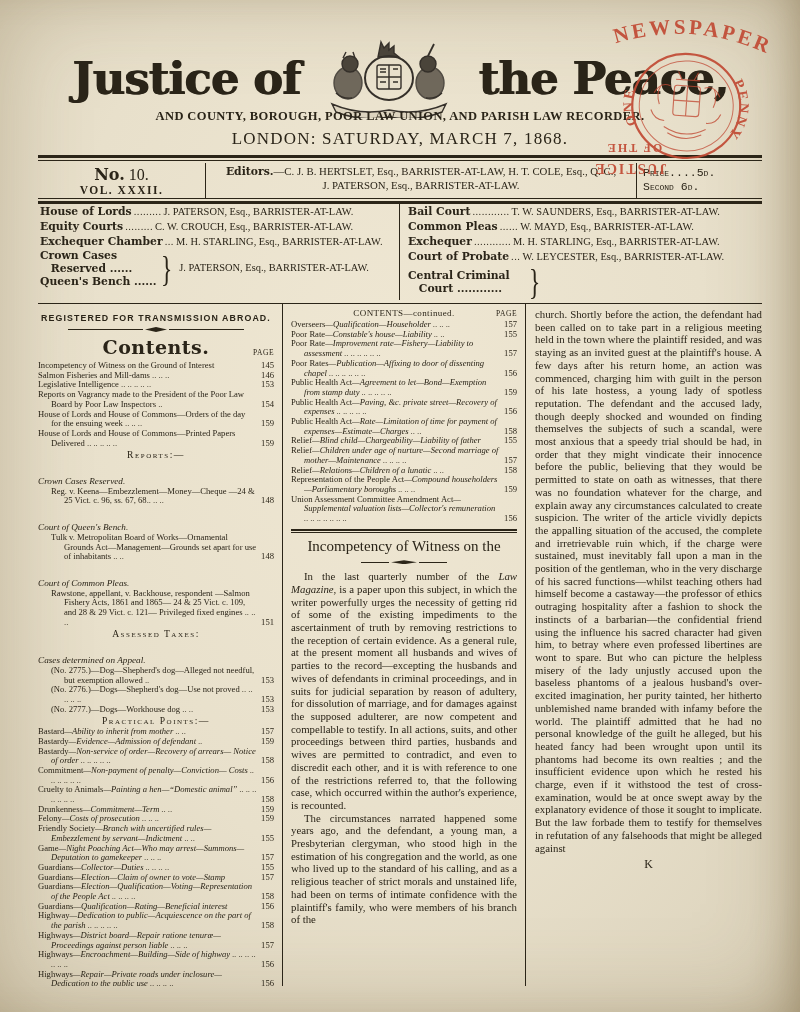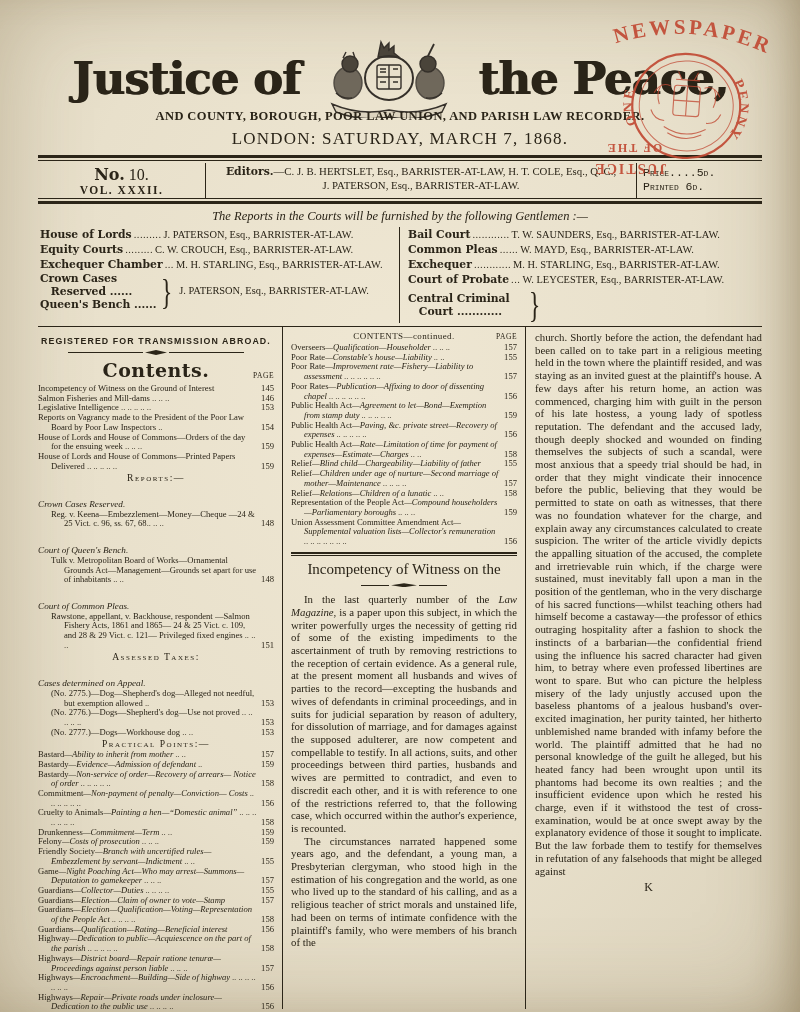--- a/index.html
+++ b/index.html
@@ -159,26 +159,25 @@
     <div class="info-left">
       <div class="no-line"><span class="gothic">No.</span> <span>10.</span></div>
       <div class="vol-line sc">VOL. XXXII.</div>
     </div>
     <div class="info-center">
       <div><span class="gothic">Editors.</span><span>—C. J. B. HERTSLET, Esq., BARRISTER-AT-LAW, H. T. COLE, Esq., Q. C.,</span></div>
       <div>J. PATERSON, Esq., BARRISTER-AT-LAW.</div>
     </div>
     <div class="info-right">
       <div class="sc">Price....5d.</div>
-      <div class="sc">Printed 6d.</div>
+      <div class="sc">Second 6d.</div>
     </div>
   </div>
   <div class="rule-b"></div>
 
-  <div class="reports-intro">The Reports in the Courts will be furnished by the following Gentlemen :—</div>
 
   <div class="courts">
     <div class="courts-col cleft" id="courts-left">
         <div class="court-row">
           <span class="court-title">House of Lords</span>
           <span class="court-dots">.........</span>
           <span class="court-name">J. PATERSON, Esq., BARRISTER-AT-LAW.</span>
         </div>
         <div class="court-row">
           <span class="court-title">Equity Courts</span>

